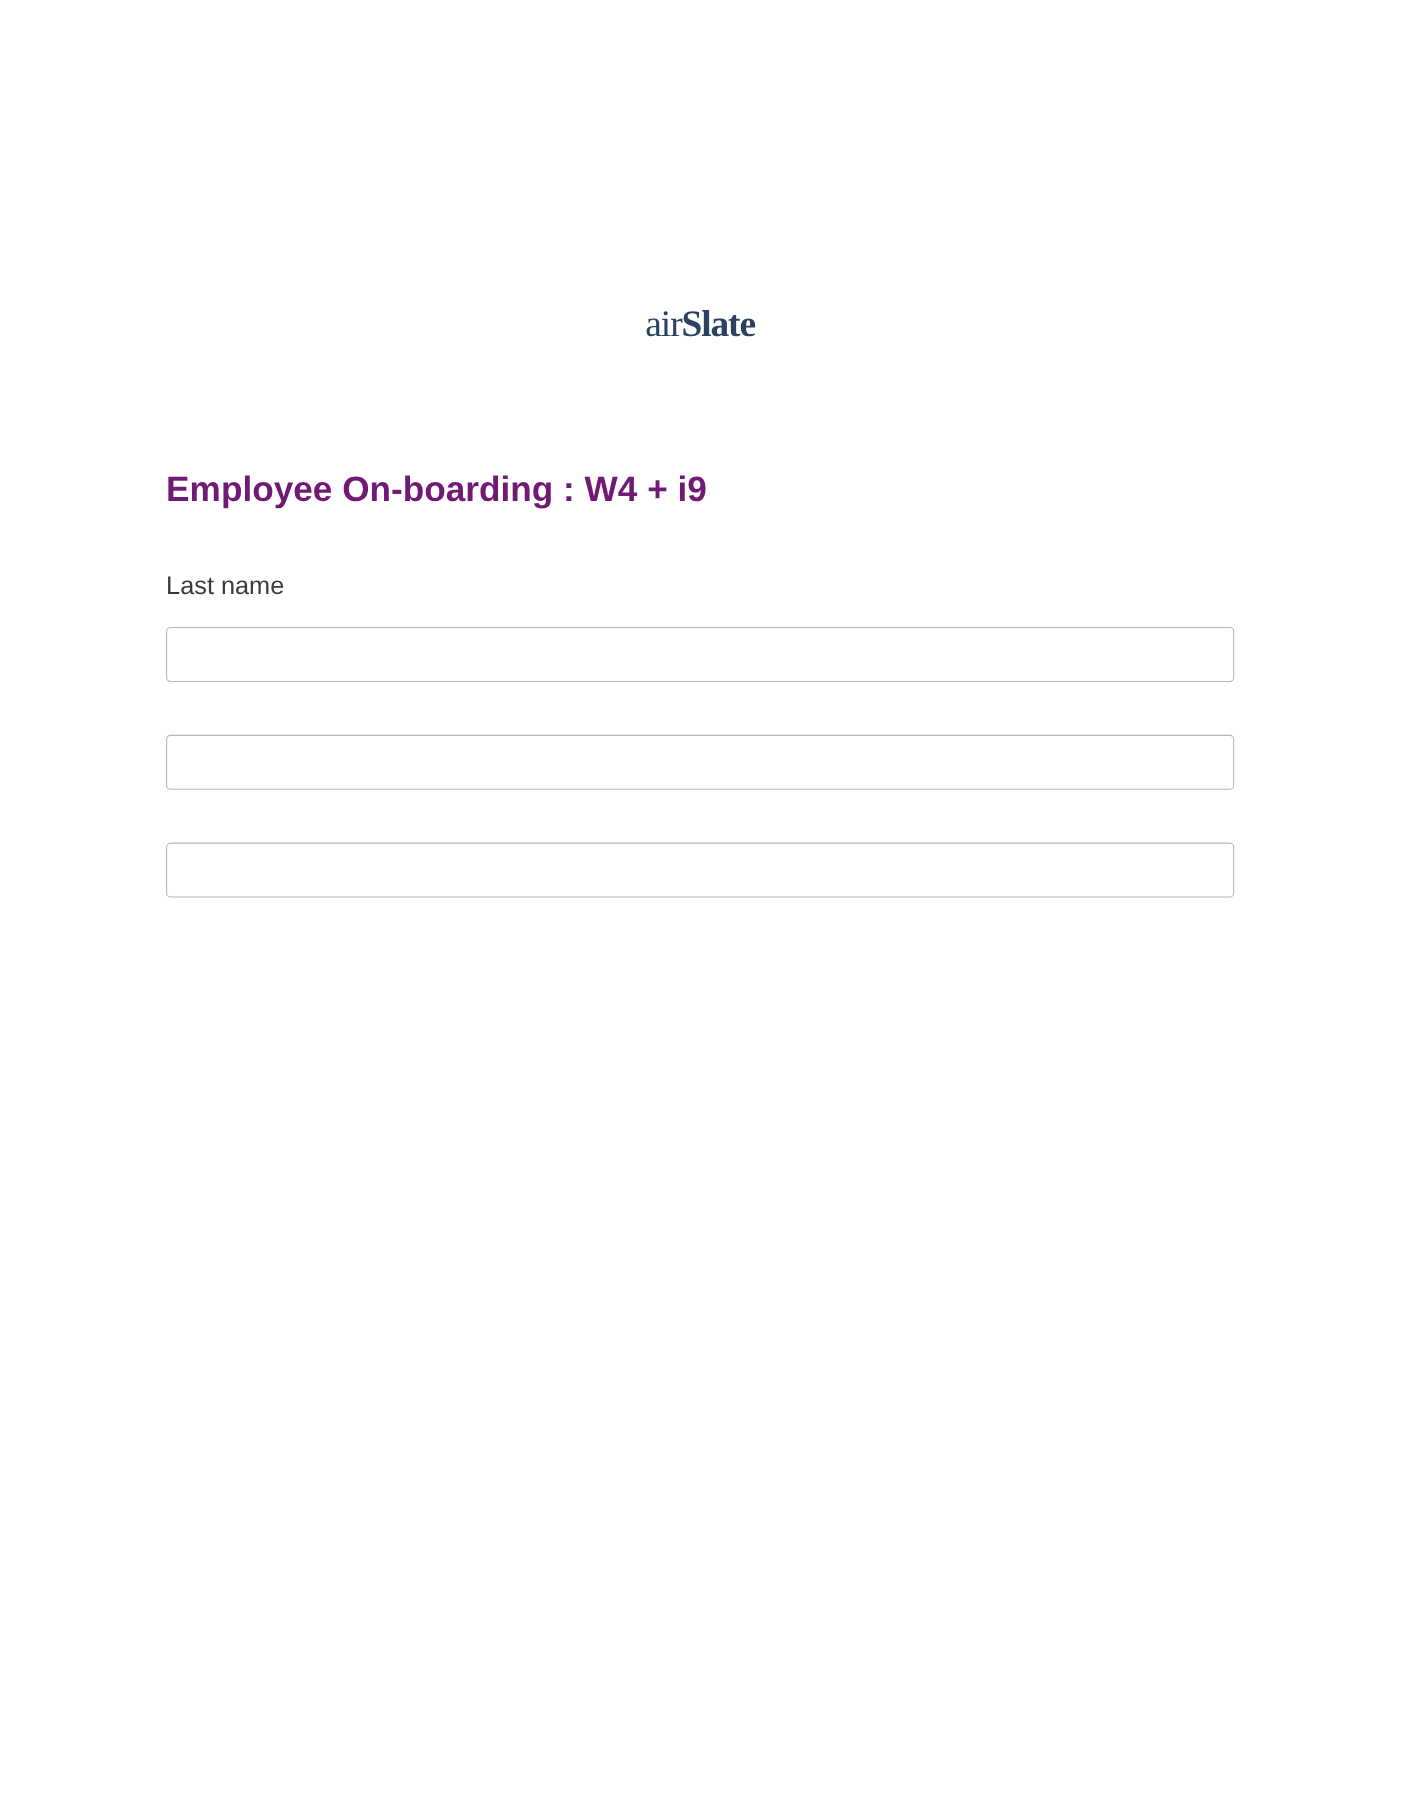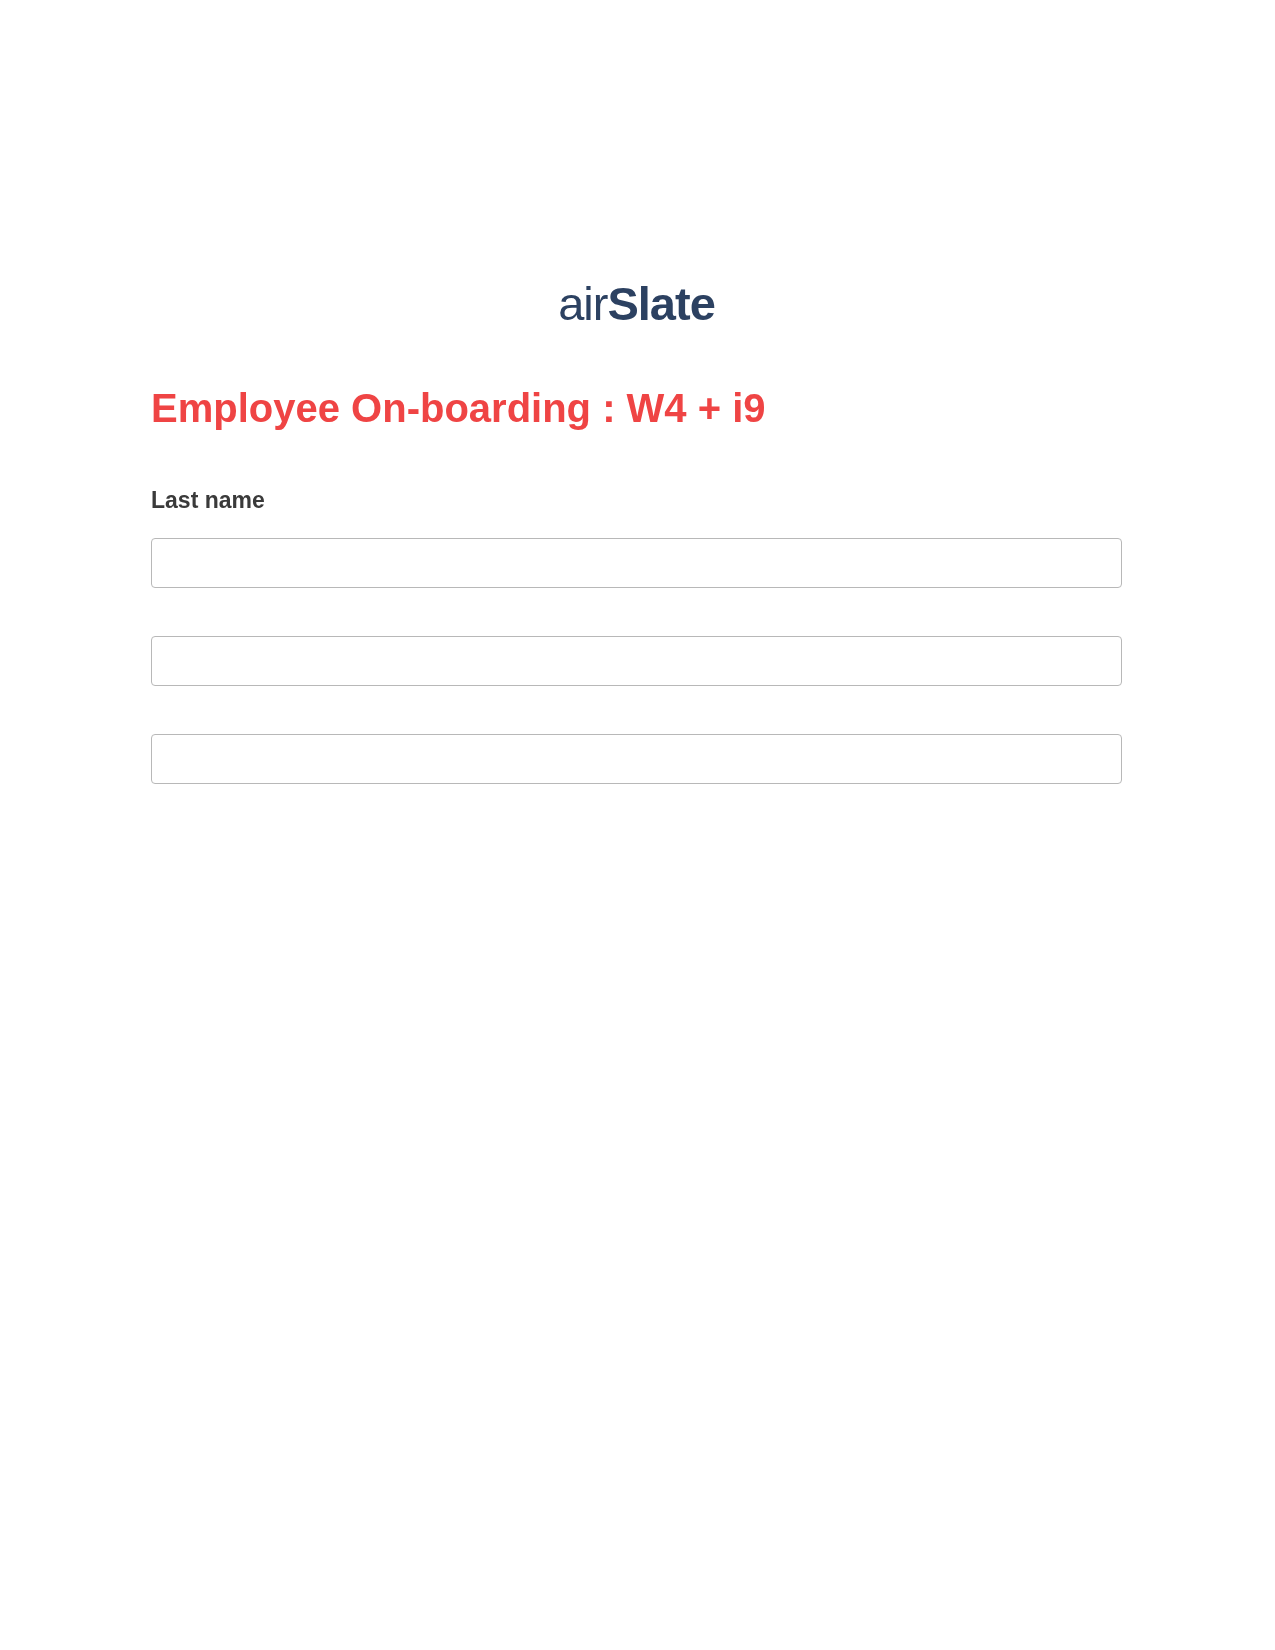--- a/index.html
+++ b/index.html
@@ -18,44 +18,46 @@
       position: absolute;
       left: 151px;
       top: 386px;
       width: 971px;
     }
     .logo {
       position: absolute;
       left: 50%;
       transform: translateX(-50%);
       top: -110px;
-      font-size: 47px;
+      font-size: 34px;
       font-weight: 700;
       color: #2c4161;
       letter-spacing: -1px;
+      font-family: Liberation Serif, serif;
     }
     .logo-air {
       font-weight: 400;
     }
     .logo-slate {
       font-weight: 700;
     }
     .page-title {
-      font-size: 40px;
+      font-size: 32px;
       font-weight: 700;
-      color: #ef4444;
+      color: #701a75;
       margin-bottom: 56px;
+      margin-top: 40px;
     }
     .form-group {
       margin-bottom: 48px;
     }
     .field-label {
       display: block;
       font-size: 23px;
-      font-weight: 700;
+      font-weight: 400;
       color: #3a3a3a;
       margin-bottom: 24px;
     }
     .text-input {
       width: 100%;
       height: 50px;
       border: 1px solid #b8b8b8;
       border-radius: 4px;
       padding: 8px 12px;
       font-size: 18px;

